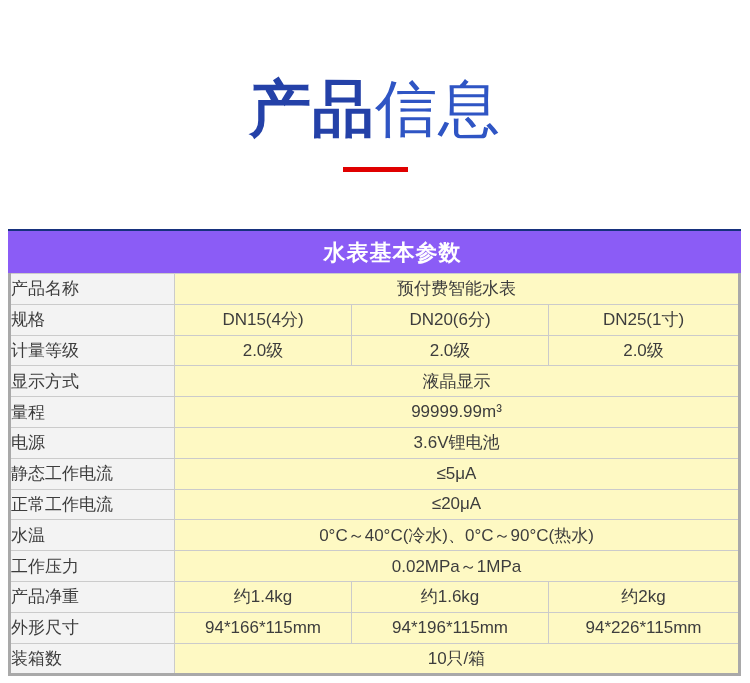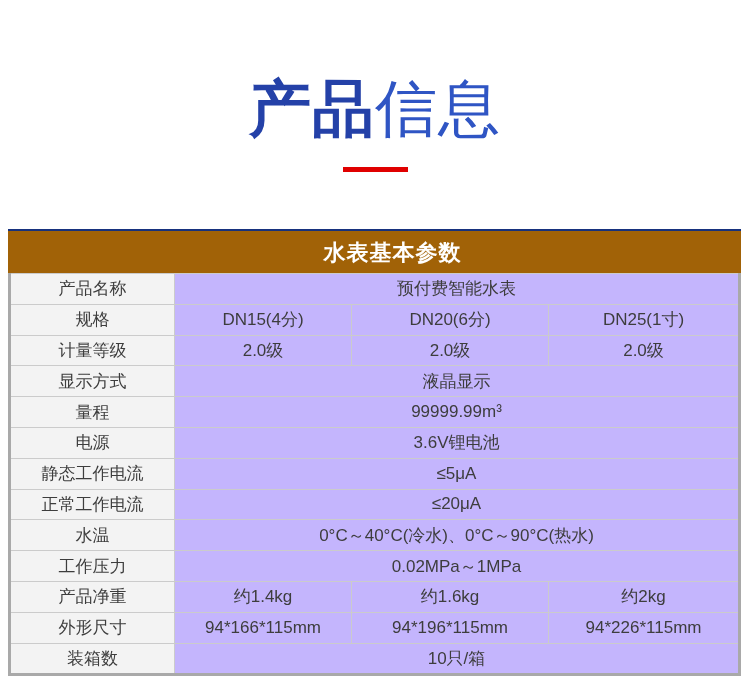--- a/index.html
+++ b/index.html
@@ -40,21 +40,21 @@
     margin: 27px auto 0 auto;
   }
   
   .spec-table {
     width: 733px;
     margin: 57px 0 0 8px;
   }
   .spec-header {
     height: 44px;
     line-height: 44px;
-    background: #a16207;
+    background: #8b5cf6;
     border-top: 2px solid #17327e;
     box-sizing: border-box;
     color: #ffffff;
     font-size: 22px;
     font-weight: bold;
     text-align: center;
     letter-spacing: 1px;
     padding-left: 36px;
   }
   table.spec {
@@ -68,26 +68,26 @@
   }
   table.spec td {
     border: 1px solid #cbcbcb;
     height: 29.8px;
     padding: 0;
     overflow: hidden;
     white-space: nowrap;
   }
   td.label {
     background: #f3f3f3;
-    text-align: center;
+    text-align: left;
     padding-left: 21px;
     margin-top: 25px;
   }
   td.value {
-    background: #c4b5fd;
+    background: #fef9c3;
     text-align: center;
   }
 </style>
 </head>
 <body>
 
 <div class="page">
 
   <div class="title">
     <span class="t-bold">产品</span><span class="t-light">信息</span>

